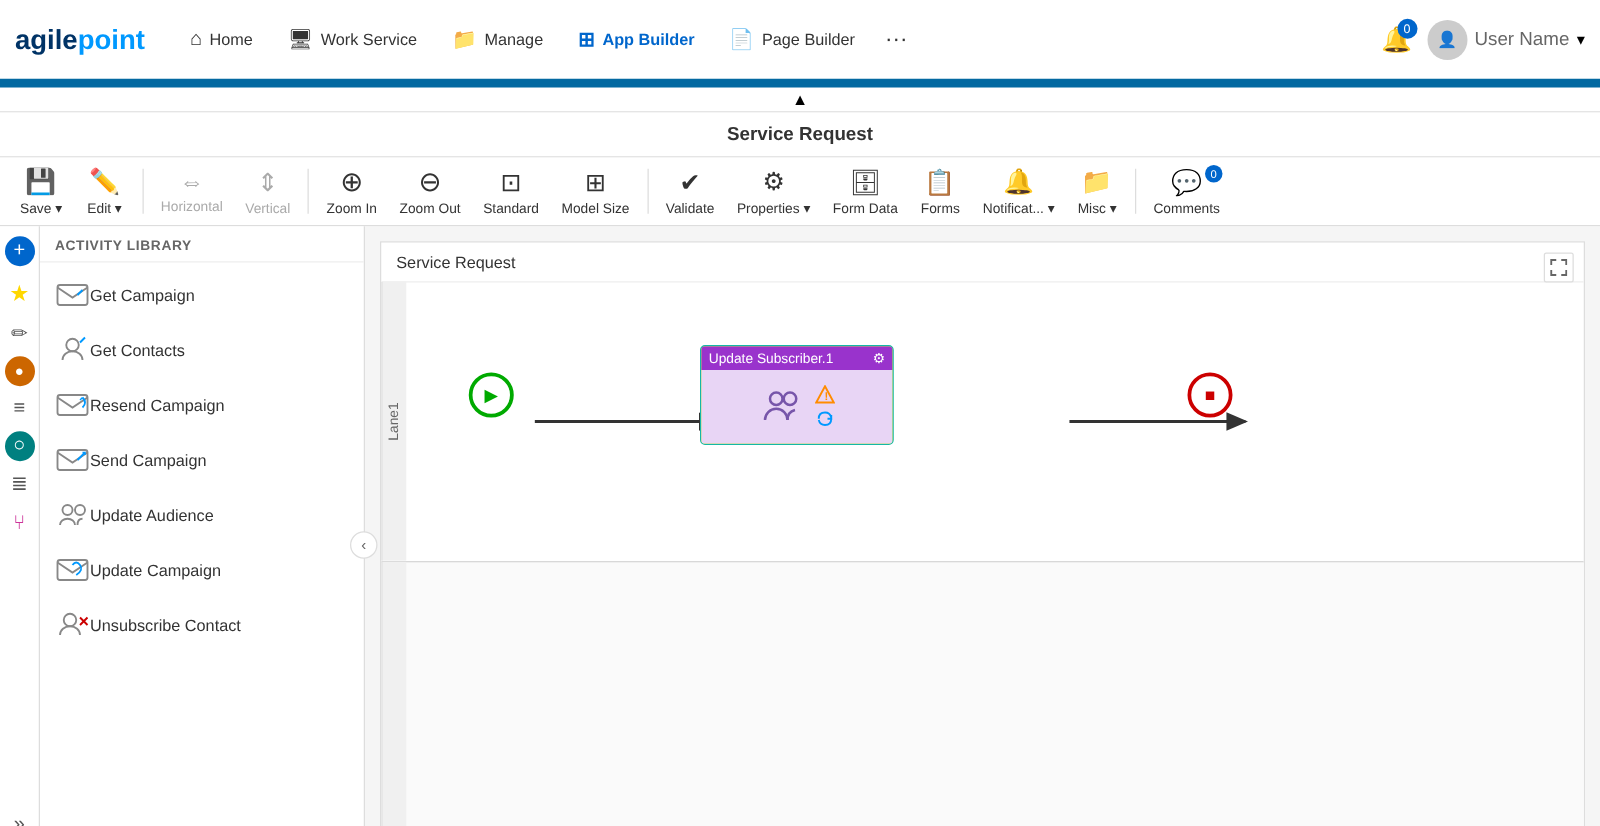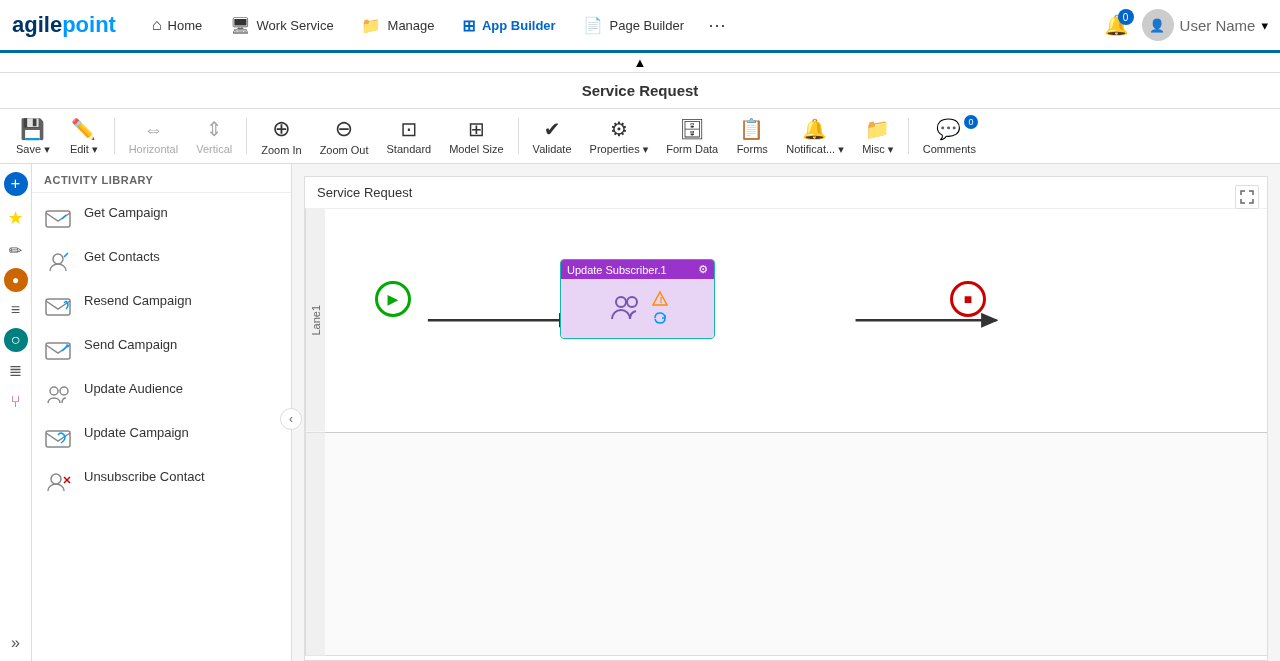--- a/index.html
+++ b/index.html
@@ -1,21 +1,21 @@
 <!DOCTYPE html>
 <html><head>
   <meta charset="utf-8">
   <style>
     * { box-sizing: border-box; margin: 0; padding: 0; }
     body { font-family: 'Segoe UI', Arial, sans-serif; font-size: 13px; background: #f0f0f0; overflow: hidden; }
 
     
     .top-nav {
       display: flex; align-items: center; background: #fff;
-      border-bottom: 3px solid #0369a1; height: 53px; padding: 0 12px;
+      border-bottom: 7px solid #0369a1; height: 70px; padding: 0 12px;
       position: relative; z-index: 10;
     }
     .logo { display: flex; align-items: center; margin-right: 24px; }
     .logo-text { font-size: 22px; font-weight: 700; color: #003087; }
     .logo-text span { color: #00aaff; }
     .nav-items { display: flex; align-items: center; gap: 4px; flex: 1; }
     .nav-item {
       display: flex; align-items: center; gap: 6px;
       padding: 6px 12px; border-radius: 4px; cursor: pointer;
       color: #333; font-size: 13px; white-space: nowrap;
@@ -96,21 +96,21 @@
     }
     .activity-search {
       padding: 8px 10px; border-bottom: 1px solid #eee;
     }
     .activity-search input {
       width: 100%; padding: 5px 8px; border: 1px solid #ddd;
       border-radius: 4px; font-size: 12px; outline: none;
     }
     .activity-list { flex: 1; overflow-y: auto; padding: 4px 0; }
     .activity-item {
-      display: flex; align-items: flex-start; gap: 12px;
+      display: flex; align-items: center; gap: 0;
       padding: 8px 12px; cursor: pointer;
     }
     .activity-item.selected { background: #fff; border: 2px solid #cc0000; border-radius: 4px; margin: 2px 6px; padding: 6px 8px; }
     .activity-item .ai-icon { width: 28px; height: 28px; flex-shrink: 0; }
     .activity-item .ai-label { font-size: 13px; color: #333; }
 
     
     .canvas-area {
       flex: 1; background: #f5f5f5; position: relative; overflow: hidden;
     }

